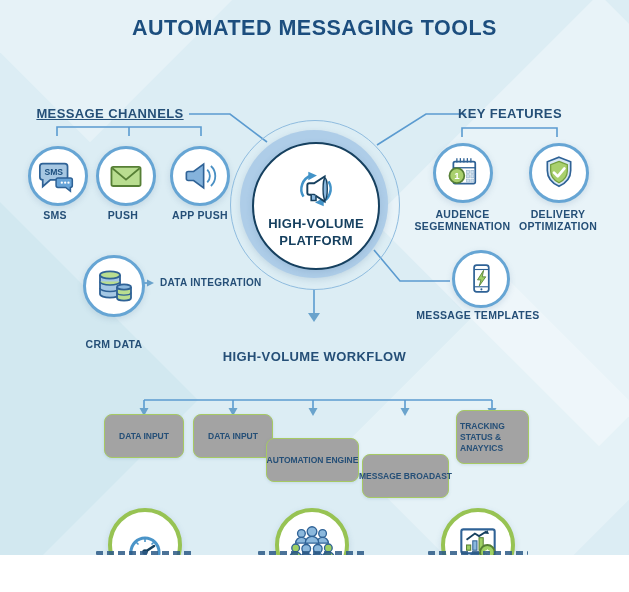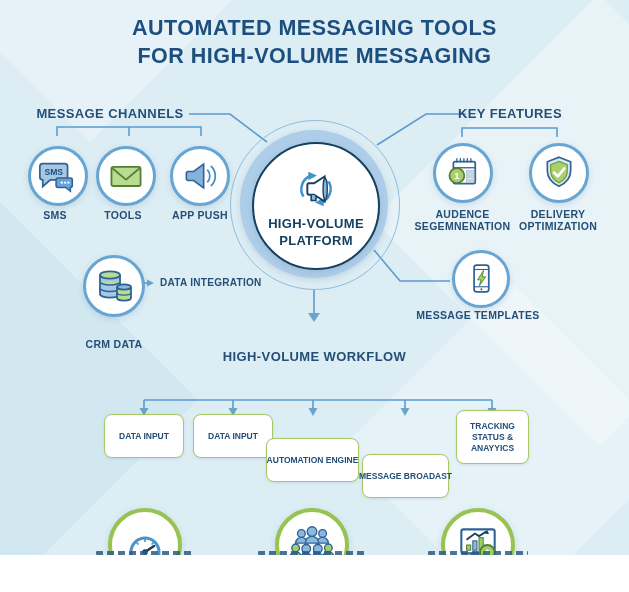--- a/index.html
+++ b/index.html
@@ -24,22 +24,22 @@
   .green-c{border:4px solid #97c353;}
 
   .platform-thin{left:230px;top:120px;width:168px;height:168px;border:1.5px solid #8fbcdf;
                  border-radius:50%;background:transparent;box-shadow:none;}
   .platform-ring{left:240px;top:130px;width:148px;height:148px;background:#aecde8;
                  border-radius:50%;}
   .platform-core{left:252px;top:142px;width:124px;height:124px;background:#ffffff;
                  border:2.5px solid #16405f;border-radius:50%;flex-direction:column;}
   .platform-lbl{color:#16405f;font-weight:bold;font-size:13px;letter-spacing:.3px;line-height:17px;text-align:center;}
 
-  .wf-box{position:absolute;background:#ffffff;border:1.5px solid #a6c964;border-radius:8px;
-          display:flex;align-items:center;justify-content:center;text-align:center;
+  .wf-box{position:absolute;background:#a3a3a3;border:1.5px solid #a6c964;border-radius:8px;
+          display:flex;align-items:center;justify-content:center;text-align:left;
           color:#254f77;font-weight:bold;font-size:8.5px;line-height:11px;padding:2px 3px;
           box-sizing:border-box;box-shadow:0 1px 3px rgba(70,110,150,.15);}
   .nowrap{white-space:nowrap;}
 
   .annot{color:#254f77;font-weight:bold;font-size:10px;letter-spacing:.3px;}
   .cut-strip{position:absolute;height:4px;bottom:0;background:repeating-linear-gradient(
              90deg,#2c5a86 0 7px,rgba(44,90,134,0) 7px 11px);border-radius:1px;opacity:.85;}
   svg{display:block;}
   .lines{left:0;top:0;pointer-events:none;}
 </style>
@@ -71,44 +71,43 @@
       <path d="M139.5,408 h9 l-4.5,8 z"></path>
       <path d="M228.5,408 h9 l-4.5,8 z"></path>
       <path d="M308.5,408 h9 l-4.5,8 z"></path>
       <path d="M400.5,408 h9 l-4.5,8 z"></path>
       <path d="M487.5,408 h9 l-4.5,8 z"></path>
     </g>
   </svg>
 
   <div class="abs title">
     <div>AUTOMATED MESSAGING TOOLS</div>
-    <div>FOR HIGH-VOLUME MESSAGING</div>
-  </div>
-
-  <div class="abs sec-head" style="left:30px;top:106px;width:160px;">MESSAGE CHANNELS</div>
+  </div>
+
+  <div class="abs sec-head" style="left:30px;top:106px;width:160px;text-decoration:underline;">MESSAGE CHANNELS</div>
 
   <div class="circle blue-c" style="left:28px;top:146px;width:54px;height:54px;">
     <svg width="42" height="42" viewBox="0 0 44 44">
       <path d="M6,9 h23 a3,3 0 0 1 3,3 v11 a3,3 0 0 1 -3,3 h-15 l-8,7 v-7 a3,3 0 0 1 -3,-3 v-11 a3,3 0 0 1 3,-3 z" fill="#a7c7e2" stroke="#2f6296" stroke-width="1.8"></path>
       <text x="17.5" y="21" font-size="9" font-weight="bold" fill="#1c4e7e" text-anchor="middle" font-family="Liberation Sans, sans-serif">SMS</text>
       <path d="M22,24 h13 a2,2 0 0 1 2,2 v6 a2,2 0 0 1 -2,2 v4 l-5,-4 h-8 a2,2 0 0 1 -2,-2 v-6 a2,2 0 0 1 2,-2 z" fill="#68a4d8" stroke="#2f6296" stroke-width="1.6"></path>
       <circle cx="26" cy="29" r="1.2" fill="#fff"></circle>
         <circle cx="29.5" cy="29" r="1.2" fill="#fff"></circle>
       <circle cx="33" cy="29" r="1.2" fill="#fff"></circle>
     </svg>
   </div>
   <div class="abs lbl" style="left:18px;top:209px;width:74px;">SMS</div>
 
   <div class="circle blue-c" style="left:96px;top:146px;width:54px;height:54px;">
     <svg width="40" height="40" viewBox="0 0 44 44">
       <rect x="6" y="12" width="32" height="21" rx="2" fill="#b9dd90" stroke="#567f35" stroke-width="2"></rect>
       <polyline points="7,13.5 22,26 37,13.5" fill="none" stroke="#567f35" stroke-width="2"></polyline>
     </svg>
   </div>
-  <div class="abs lbl" style="left:86px;top:209px;width:74px;">TOOLS</div>
+  <div class="abs lbl" style="left:86px;top:209px;width:74px;">PUSH</div>
 
   <div class="circle blue-c" style="left:170px;top:146px;width:54px;height:54px;">
     <svg width="40" height="40" viewBox="0 0 44 44">
       <path d="M9,17 h6 l11,-8 v26 l-11,-8 h-6 a2,2 0 0 1 -2,-2 v-6 a2,2 0 0 1 2,-2 z" fill="#85b3dc" stroke="#2f6296" stroke-width="1.8"></path>
       <path d="M30,15 a10,10 0 0 1 0,14" fill="none" stroke="#4a90c4" stroke-width="2"></path>
       <path d="M34,11 a15,15 0 0 1 0,22" fill="none" stroke="#4a90c4" stroke-width="2"></path>
     </svg>
   </div>
   <div class="abs lbl" style="left:160px;top:209px;width:80px;">APP PUSH</div>
 

